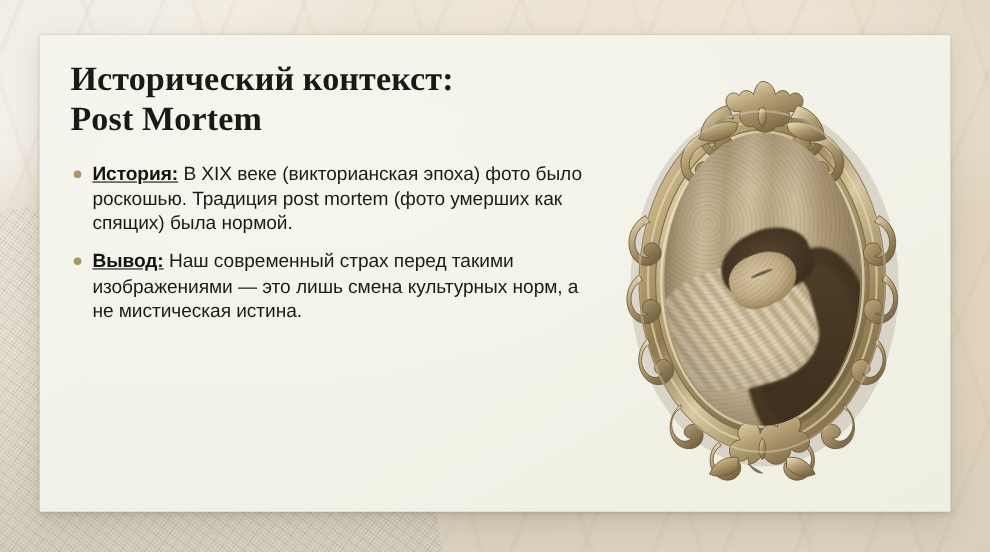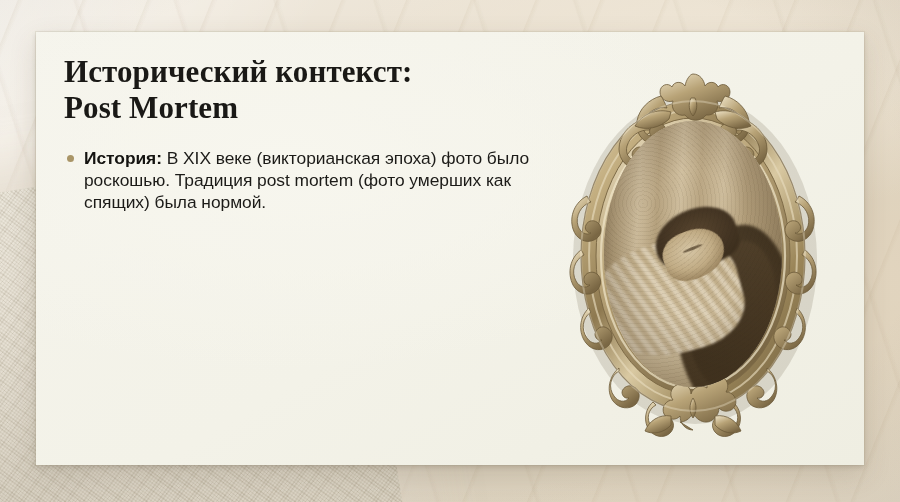--- a/index.html
+++ b/index.html
@@ -114,20 +114,21 @@
     position:absolute;
     left:3px; top:8px;
     width:7px; height:7px;
     border-radius:50%;
     background:#a99567;
   }
 
   .bullet-label {
     font-weight:bold;
     color:#141310;
+    text-decoration:underline;
   }
 
   
   .frame-wrap {
     position:absolute;
     left:509px; top:36px;
     width:296px; height:372px;
   }
 
   .frame-svg { position:absolute; inset:0; width:100%; height:100%; }
@@ -254,20 +255,24 @@
 Post Mortem</h1>
 
     <ul class="bullets">
 
       <li class="bullet">
         <span class="bullet-dot"></span>
         <span class="bullet-label">История:</span><span> В XIX веке (викторианская эпоха) фото было роскошью. Традиция post mortem (фото умерших как спящих) была нормой.</span>
       </li>
 
 
+      <li class="bullet">
+        <span class="bullet-dot"></span>
+        <span class="bullet-label">Вывод:</span><span> Наш современный страх перед такими изображениями — это лишь смена культурных норм, а не мистическая истина.</span>
+      </li>
 
     </ul>
   </div>
 
   <div class="frame-wrap">
 
     <svg class="frame-svg" viewBox="0 0 296 372">
       <defs>
         <linearGradient id="gold" x1="0" y1="0" x2="1" y2="1">
           <stop offset="0%" stop-color="#e7dabb"></stop>

